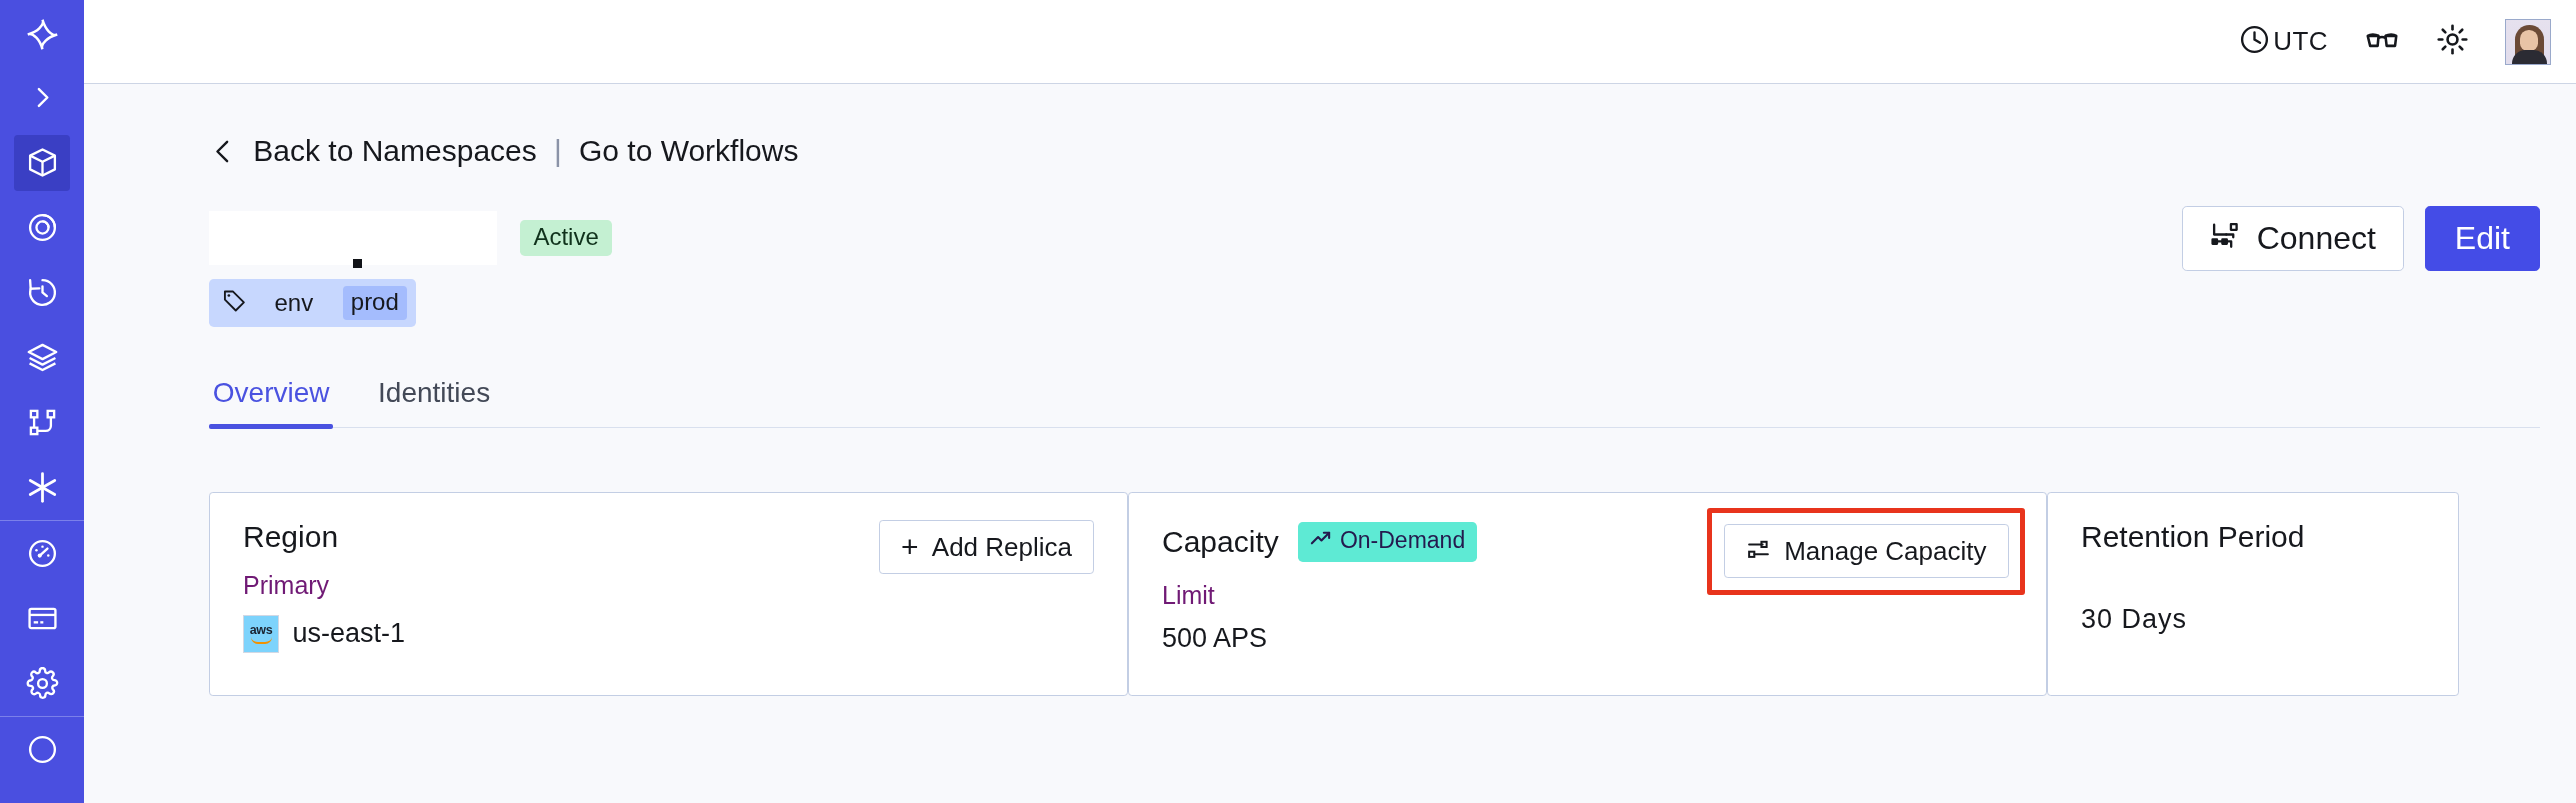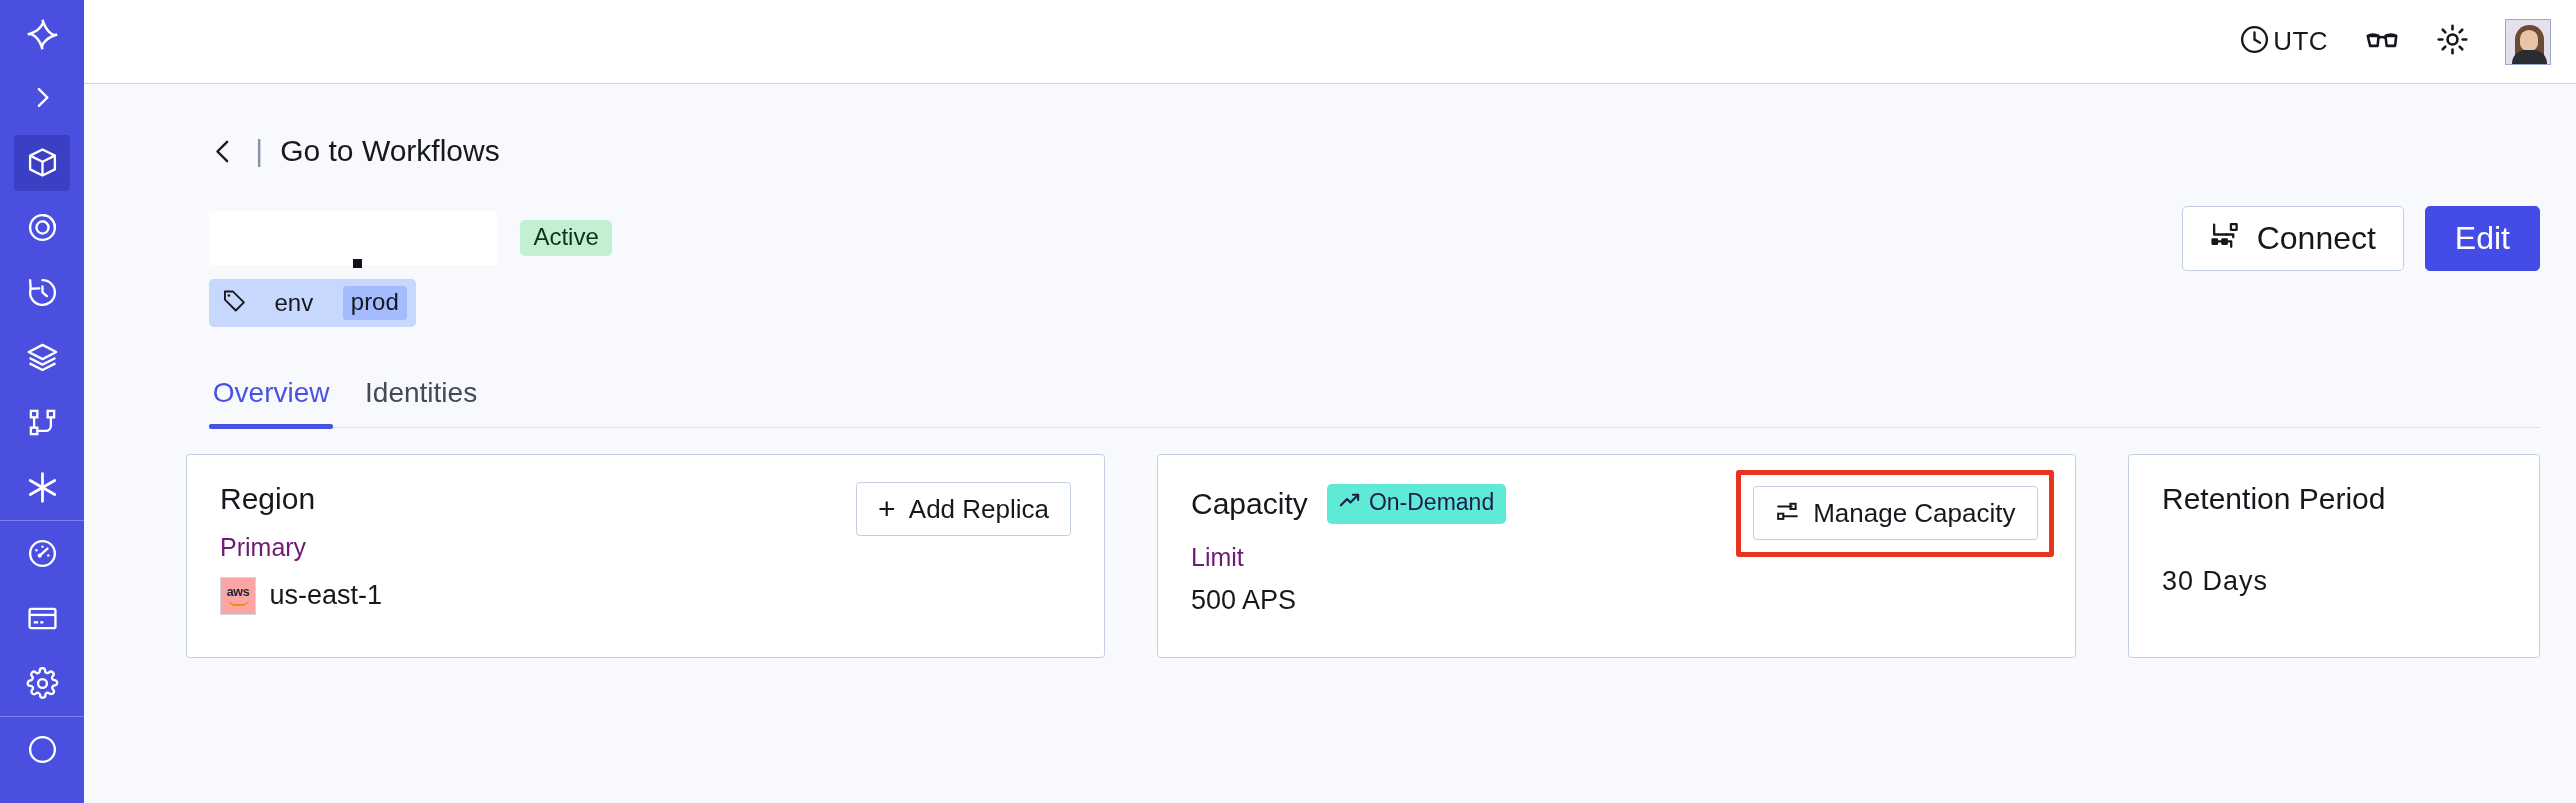--- a/index.html
+++ b/index.html
@@ -116,37 +116,37 @@
     background: #C7D7FE; border-radius: 4.8px;
     padding: 6.7px 9.6px 7.7px 12.5px; font-size: 24px; color: #16181D; line-height: 1;
   }
   .tag-val {
     background: #A4BCFD; border-radius: 3.8px;
     padding: 3.8px 7.7px 5.8px; margin-left: 1.9px;
   }
 
   .tabs {
     margin-top: 50px;
-    display: flex; align-items: flex-end; gap: 28px;
+    display: flex; align-items: flex-end; gap: 41px;
     border-bottom: 1.9px solid #D9E0EE;
     position: relative;
   }
   .tab {
     font-size: 28px; color: #434957; padding: 0 3.8px 17.3px;
     position: relative;
   }
   .tab.active { color: #4A52E0; }
   .tab.active::after {
     content: ""; position: absolute; left: 0; right: 0; bottom: -1.9px;
     height: 4.8px; background: #4A52E0; border-radius: 1.9px;
   }
 
   .cards {
-    margin-top: 26px;
-    display: flex; gap: 52px; align-items: stretch; justify-content: flex-end;
+    margin-top: 64px;
+    display: flex; align-items: stretch;
   }
   .card {
     background: #ffffff; border: 1px solid #C3CEE4; border-radius: 3.8px;
     height: 204px; padding: 29px 33px 0 33px;
     position: relative; flex: 0 0 auto;
   }
   .card-region   { width: 919px; }
   .card-capacity { width: 919px; }
   .card-retention{ width: 412px; }
   .card-head { display: flex; align-items: center; }
@@ -167,21 +167,21 @@
     display: inline-flex; align-items: center; gap: 13.4px; border-radius: 3.8px;
     line-height: 1;
   }
   .hl-box {
     position: absolute; right: 21px; top: 15.3px;
     padding: 11.5px; border: 5.8px solid #E8341C; border-radius: 2.9px;
   }
   .hl-box .btn-sm { margin: 0; }
 
   .aws-logo {
-    width: 36px; height: 38px; border: 1px solid #D2D8E4; background: #fca5a5;
+    width: 36px; height: 38px; border: 1px solid #D2D8E4; background: #7dd3fc;
     display: inline-flex; flex-direction: column; align-items: center; justify-content: center;
     flex: 0 0 36px; line-height: 1;
   }
   .aws-txt { font-size: 12.5px; font-weight: bold; color: #1B2330; letter-spacing: -0.3px; }
   .aws-smile {
     width: 21px; height: 6.7px; margin-top: 1px;
     border-bottom: 2.9px solid #F29100; border-radius: 0 0 10.5px 10.5px;
   }
   .plus-glyph { font-size: 30px; line-height: 1; color:#16181D; }
 </style>
@@ -370,20 +370,21 @@
 
     <main class="content">
       <div class="pad">
 
         <div class="breadcrumb">
           <span class="chev-back">
             <svg width="29" height="33" viewBox="0 0 24 24" fill="none" stroke="#16181D" stroke-width="2" stroke-linecap="round" stroke-linejoin="round">
               <polyline points="15 4 7 12 15 20"></polyline>
             </svg>
           </span>
+          <a class="bc-link">Back to Namespaces</a>
           <span class="bc-sep">|</span>
           <a class="bc-link">Go to Workflows</a>
         </div>
 
         <div class="titlerow">
           <div class="title-redacted"></div>
           <span class="badge-active">Active</span>
 
           <div class="title-actions">
             <button class="btn btn-outline">

